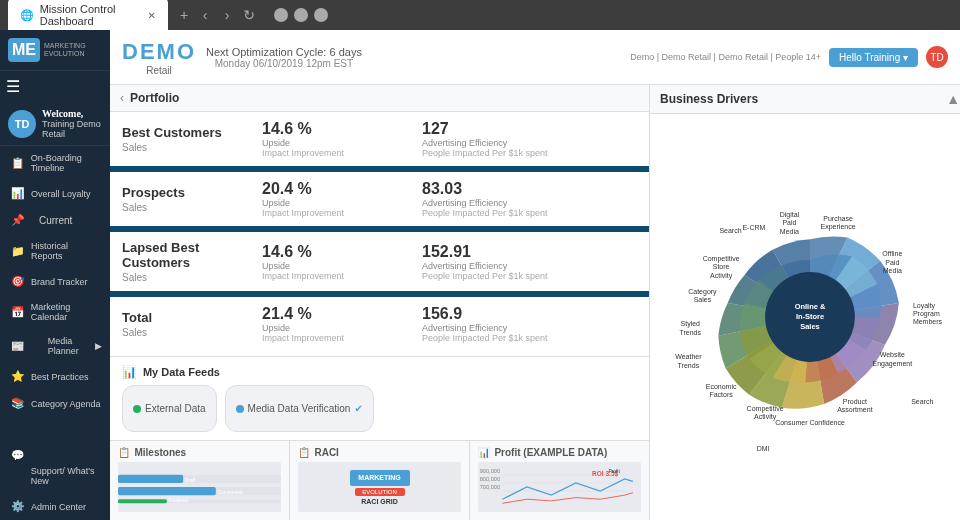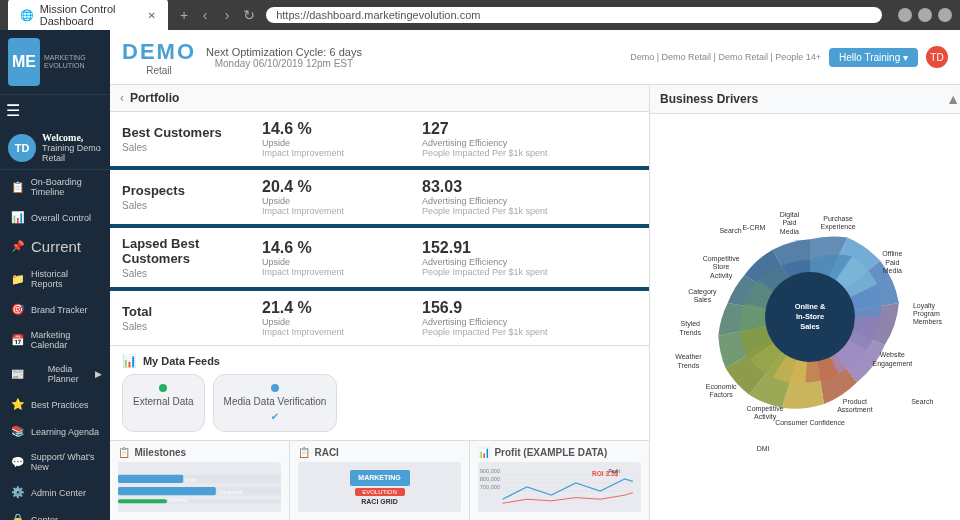--- a/index.html
+++ b/index.html
@@ -59,21 +59,21 @@
     .content-area { display: flex; flex: 1; overflow: hidden; }
 
     
     .portfolio-panel { width: 540px; background: #fff; border-right: 1px solid #ddd; display: flex; flex-direction: column; flex-shrink: 0; }
     .panel-header { display: flex; align-items: center; padding: 6px 10px; border-bottom: 1px solid #ddd; background: #f8f9fa; }
     .panel-nav-btn { color: #888; font-size: 12px; cursor: pointer; margin-right: 6px; }
     .panel-title { font-size: 12px; font-weight: bold; color: #333; }
 
     
     .data-table { flex: 1; overflow: hidden; }
-    .table-row { display: grid; grid-template-columns: 140px 160px 240px; border-bottom: 4px solid #0c4a6e; padding: 8px 12px; align-items: center; }
+    .table-row { display: grid; grid-template-columns: 140px 160px 240px; border-bottom: 6px solid #0c4a6e; padding: 8px 12px; align-items: center; }
     .table-row:last-child { border-bottom: none; }
     .row-label { font-size: 13px; font-weight: bold; color: #333; }
     .row-sublabel { font-size: 10px; color: #888; margin-top: 2px; }
     .metric-block { }
     .metric-value { font-size: 16px; font-weight: bold; color: #333; }
     .metric-label { font-size: 9px; color: #888; }
     .metric-sublabel { font-size: 9px; color: #aaa; }
     .metric-value-blue { font-size: 16px; font-weight: bold; color: #333; }
 
     
@@ -85,21 +85,21 @@
 
     
     .wheel-svg { width: 320px; height: 290px; }
 
     
     .data-feeds { border-top: 1px solid #ddd; padding: 8px 12px; background: #fff; }
     .feeds-header { display: flex; align-items: center; gap: 6px; margin-bottom: 6px; }
     .feeds-icon { color: #4a9fd4; font-size: 12px; }
     .feeds-title { font-size: 11px; font-weight: bold; color: #333; }
     .feeds-items { display: flex; gap: 8px; }
-    .feed-badge { background: #f0f2f5; border: 1px solid #ddd; border-radius: 12px; padding: 9px 10px; font-size: 10px; color: #555; display: flex; align-items: center; gap: 4px; flex-direction: column; }
+    .feed-badge { background: #f0f2f5; border: 1px solid #ddd; border-radius: 12px; padding: 17px 10px; font-size: 10px; color: #555; display: flex; align-items: center; gap: 4px; }
     .feed-dot { width: 8px; height: 8px; border-radius: 50%; }
     .feed-dot-green { background: #27ae60; }
     .feed-dot-blue { background: #4a9fd4; }
 
     
     .bottom-row { display: flex; height: 80px; border-top: 1px solid #ddd; background: #f8f9fa; }
     .bottom-panel { flex: 1; border-right: 1px solid #ddd; padding: 6px 8px; overflow: hidden; }
     .bottom-panel:last-child { border-right: none; }
     .bottom-panel-header { display: flex; align-items: center; gap: 4px; margin-bottom: 4px; }
     .bottom-panel-icon { color: #888; font-size: 10px; }
@@ -114,59 +114,58 @@
     <span>🌐</span>
     <span>Mission Control Dashboard</span>
     <span class="tab-close">✕</span>
   </div>
   <span class="tab-plus">+</span>
   <div class="nav-buttons">
     <span class="nav-btn">‹</span>
     <span class="nav-btn">›</span>
     <span class="nav-btn">↻</span>
   </div>
-  <div class="address-bar">https://dashboard.marketingevolution.com</div>
   <div class="win-controls">
     <div class="win-btn win-min"></div>
     <div class="win-btn win-max"></div>
     <div class="win-btn win-close"></div>
   </div>
 </div>
 
 <div class="app">
 
   <div class="sidebar">
     <div class="logo-area">
       <div style="display:flex; align-items:center; gap:4px;">
-        <div style="width:32px; height:48px; background:#4a9fd4; border-radius:4px; display:flex; align-items:center; justify-content:center; font-size:16px; color:#fff; font-weight:bold;">ME</div>
+        <div style="width:32px; height:24px; background:#4a9fd4; border-radius:4px; display:flex; align-items:center; justify-content:center; font-size:16px; color:#fff; font-weight:bold;">ME</div>
         <div style="font-size:7px; color:#aaa; line-height:1.2;">MARKETING<br>EVOLUTION</div>
       </div>
     </div>
     <div class="menu-icon-area">
       <span class="hamburger">☰</span>
     </div>
     <div class="user-area">
       <div class="avatar">TD</div>
       <div>
         <div class="user-name">Welcome,</div>
         <div class="user-info">Training Demo Retail</div>
       </div>
     </div>
 
     <div class="nav-item">
       <span class="nav-icon">📋</span>
       <span style="font-size:9px;">On-Boarding Timeline</span>
     </div>
     <div class="nav-item">
       <span class="nav-icon">📊</span>
-      <span style="font-size:9px;">Overall Control</span>
+      <span style="font-size:9px;">Overall Loyalty</span>
     </div>
     <div class="nav-item">
       <span class="nav-icon">📌</span>
-      <span style="font-size:15px;">Current</span>
+      <span style="font-size:10px;margin-left:8px;">Current</span>
     </div>
     <div class="nav-item">
       <span class="nav-icon">📁</span>
       <span style="font-size:9px;">Historical Reports</span>
     </div>
     <div class="nav-item">
       <span class="nav-icon">🎯</span>
       <span style="font-size:9px;">Brand Tracker</span>
     </div>
     <div class="nav-item">
@@ -177,25 +176,25 @@
       <span class="nav-icon">📰</span>
       <span style="font-size:9px;padding-left:17px;">Media Planner</span>
       <span class="nav-item-expand">▶</span>
     </div>
     <div class="nav-item">
       <span class="nav-icon">⭐</span>
       <span style="font-size:9px;">Best Practices</span>
     </div>
     <div class="nav-item">
       <span class="nav-icon">📚</span>
-      <span style="font-size:9px;">Learning Agenda</span>
+      <span style="font-size:9px;">Category Agenda</span>
     </div>
     <div class="nav-item">
       <span class="nav-icon">💬</span>
-      <span style="font-size:9px;">Support/ What's New</span>
+      <span style="font-size:9px;margin-top:42px;">Support/ What's New</span>
     </div>
     <div class="nav-item">
       <span class="nav-icon">⚙️</span>
       <span style="font-size:9px;">Admin Center</span>
     </div>
     <div class="nav-item">
       <span class="nav-icon">🔒</span>
       <span style="font-size:9px;">Center</span>
     </div>
 

